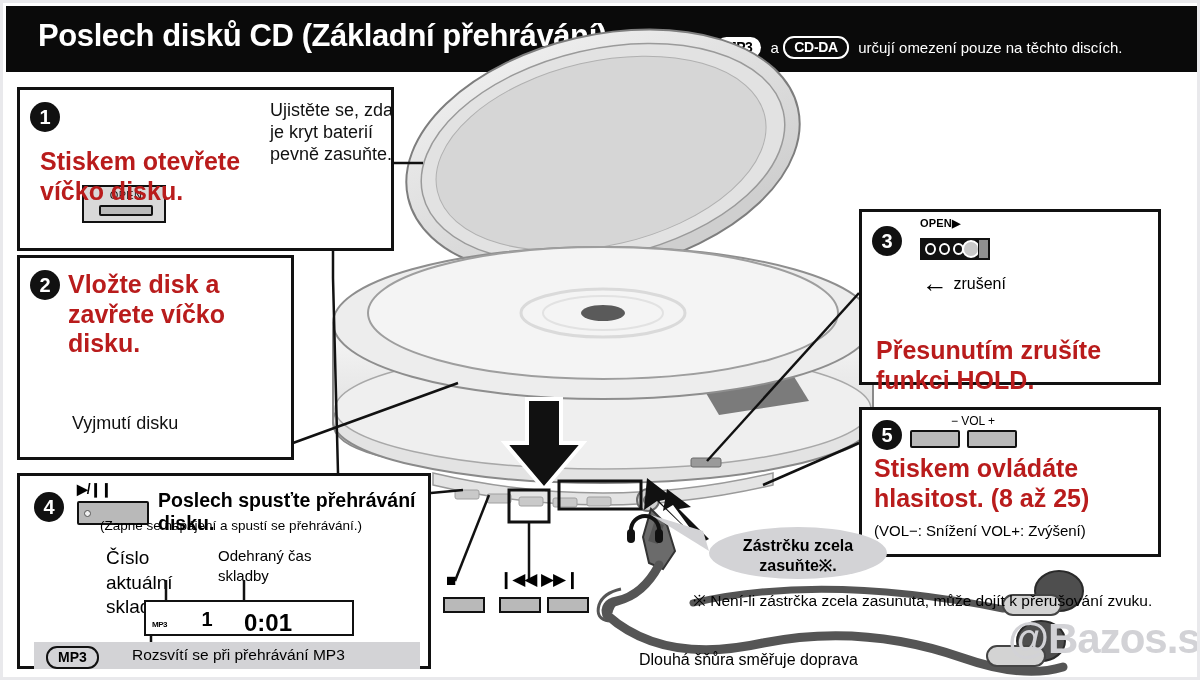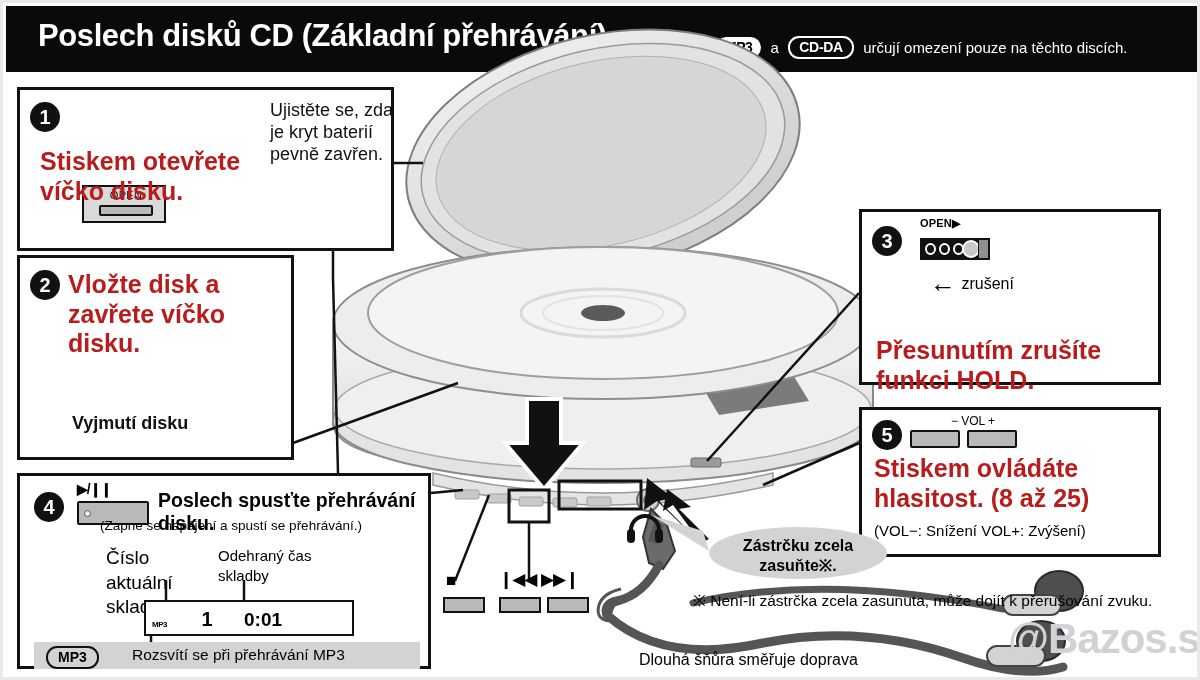--- a/index.html
+++ b/index.html
@@ -36,54 +36,54 @@
   #open-btn{position:absolute;left:62px;top:95px;width:84px;height:38px;}
   #open-btn .cap{position:absolute;left:15px;top:18px;width:54px;height:11px;}
   #open-label{position:absolute;left:0;top:2px;width:84px;text-align:center;}
   #box1-text{position:absolute;left:20px;top:57px;width:240px;}
   #hint1{position:absolute;left:250px;top:10px;width:124px;}
 
   
   #box2{left:14px;top:252px;width:277px;height:205px;}
   #box2 .stepnum{left:10px;top:12px;}
   #box2-text{position:absolute;left:48px;top:12px;width:215px;}
-  #vyjmuti{position:absolute;left:52px;top:155px;font-weight:bold;}
+  #vyjmuti{position:absolute;left:52px;top:155px;}
 
   
   #box4{left:14px;top:470px;width:414px;height:196px;}
   #box4 .stepnum{left:14px;top:16px;}
   #play-btn{position:absolute;left:57px;top:25px;width:72px;height:24px;}
   #play-btn .dot{position:absolute;left:5px;top:7px;width:7px;height:7px;border-radius:50%;
                  background:#f0f0f0;border:1.5px solid #555;box-sizing:border-box;}
   #play-glyph{position:absolute;left:57px;top:5px;width:72px;text-align:left;font-size:14px;
               font-weight:bold;letter-spacing:-1px;}
   #box4-head{position:absolute;left:138px;top:13px;width:270px;font-size:19.5px;font-weight:bold;}
   #box4-sub{position:absolute;left:80px;top:42px;width:330px;font-size:13.5px;}
   #lcd-h1{position:absolute;left:86px;top:70px;width:110px;font-size:19px;line-height:1.3;}
   #lcd-h2{position:absolute;left:198px;top:70px;width:110px;font-size:15px;line-height:1.3;}
   #lcd{position:absolute;left:124px;top:124px;width:210px;height:36px;border:2px solid #111;
        box-sizing:border-box;background:#fff;}
   #lcd-mp3{position:absolute;left:6px;top:18px;font-size:8px;font-weight:bold;letter-spacing:-.5px;}
   #lcd-track{position:absolute;left:38px;top:6px;width:46px;text-align:center;font-size:20px;font-weight:bold;}
-  #lcd-time{position:absolute;left:98px;top:7px;width:90px;text-align:left;font-size:19px;font-weight:bold;}
+  #lcd-time{position:absolute;left:98px;top:7px;width:90px;text-align:left;font-size:24px;font-weight:bold;}
   #mp3-strip{position:absolute;left:14px;top:166px;width:386px;height:27px;background:#d3d3d6;}
   #mp3-strip .oval{position:absolute;left:12px;top:4px;border:2px solid #111;border-radius:11px;
                    padding:1px 10px 2px;font-size:14px;font-weight:bold;background:#d3d3d6;}
   #mp3-strip .txt{position:absolute;left:98px;top:4px;font-size:15.5px;}
 
   
   #box3{left:856px;top:206px;width:302px;height:176px;}
   #box3 .stepnum{left:10px;top:14px;}
   #hold-sw{position:absolute;left:58px;top:26px;width:70px;height:22px;background:#111;}
   .hole{position:absolute;top:5px;width:11px;height:12px;border:2px solid #fff;border-radius:50%;box-sizing:border-box;}
   #hold-knob{position:absolute;left:42px;top:2px;width:18px;height:18px;border-radius:50%;
              background:#c9c9c9;border:2px solid #fff;box-sizing:border-box;}
   #hold-tail{position:absolute;left:58px;top:1px;width:11px;height:20px;background:#8f8f8f;border:1px solid #111;box-sizing:border-box;}
   #hold-label{position:absolute;left:58px;top:5px;font-size:11px;font-weight:bold;letter-spacing:.2px;}
-  #hold-cancel{position:absolute;left:68px;top:56px;font-size:16px;}
+  #hold-cancel{position:absolute;left:60px;top:56px;font-size:16px;}
   #box3-text{position:absolute;left:14px;top:84px;width:285px;margin-top:40px;}
 
   
   #box5{left:856px;top:404px;width:302px;height:150px;}
   #box5 .stepnum{left:10px;top:10px;}
   #vol-label{position:absolute;left:56px;top:4px;width:110px;text-align:center;font-size:12px;}
   #vol-m{position:absolute;left:48px;top:20px;width:50px;height:18px;}
   #vol-p{position:absolute;left:105px;top:20px;width:50px;height:18px;}
   #box5-text{position:absolute;left:12px;top:44px;width:290px;}
   #box5-sub{position:absolute;left:12px;top:112px;width:290px;font-size:15px;}
@@ -107,21 +107,21 @@
 </head>
 <body>
 
 <div id="page">
 
   <div id="header">
     <div id="header-title">Poslech disků CD (Základní přehrávání)</div>
     <div id="header-note">
       <span class="pill pill-solid">MP3</span>
       <span id="hdr-note-text">a</span>
-      <span class="pill pill-out" style="margin-left:5px">CD-DA</span>
+      <span class="pill pill-out" style="">CD-DA</span>
       <span id="hdr-note-text">určují omezení pouze na těchto discích.</span>
     </div>
   </div>
 
   <svg id="art" class="lay" viewBox="0 0 1200 680">
     <defs>
       <linearGradient id="lidg" x1="0" y1="0" x2="0.4" y2="1">
         <stop offset="0" stop-color="#f2f2f2"></stop>
           <stop offset="1" stop-color="#cfcfcf"></stop>
       </linearGradient>
@@ -254,21 +254,21 @@
     <path d="M706 548 L648 512 L700 528 Z" fill="#d3d3d6"></path>
   </svg>
 
   <div class="box" id="box1">
     <div class="stepnum">1</div>
     <div class="btnframe" id="open-btn">
       <div id="open-label" class="lbl-mini">OPEN</div>
       <div class="cap btncap"></div>
     </div>
     <div class="big" id="box1-text">Stiskem otevřete víčko disku.</div>
-    <div class="med" id="hint1">Ujistěte se, zda je kryt baterií pevně zavřen.</div>
+    <div class="med" id="hint1">Ujistěte se, zda je kryt baterií pevně zasuňte.</div>
   </div>
 
   <div class="box" id="box2">
     <div class="stepnum">2</div>
     <div class="big" id="box2-text">Vložte disk a zavřete víčko disku.</div>
     <div class="med" id="vyjmuti">Vyjmutí disku</div>
   </div>
 
   <div class="box" id="box3">
     <div class="stepnum">3</div>

